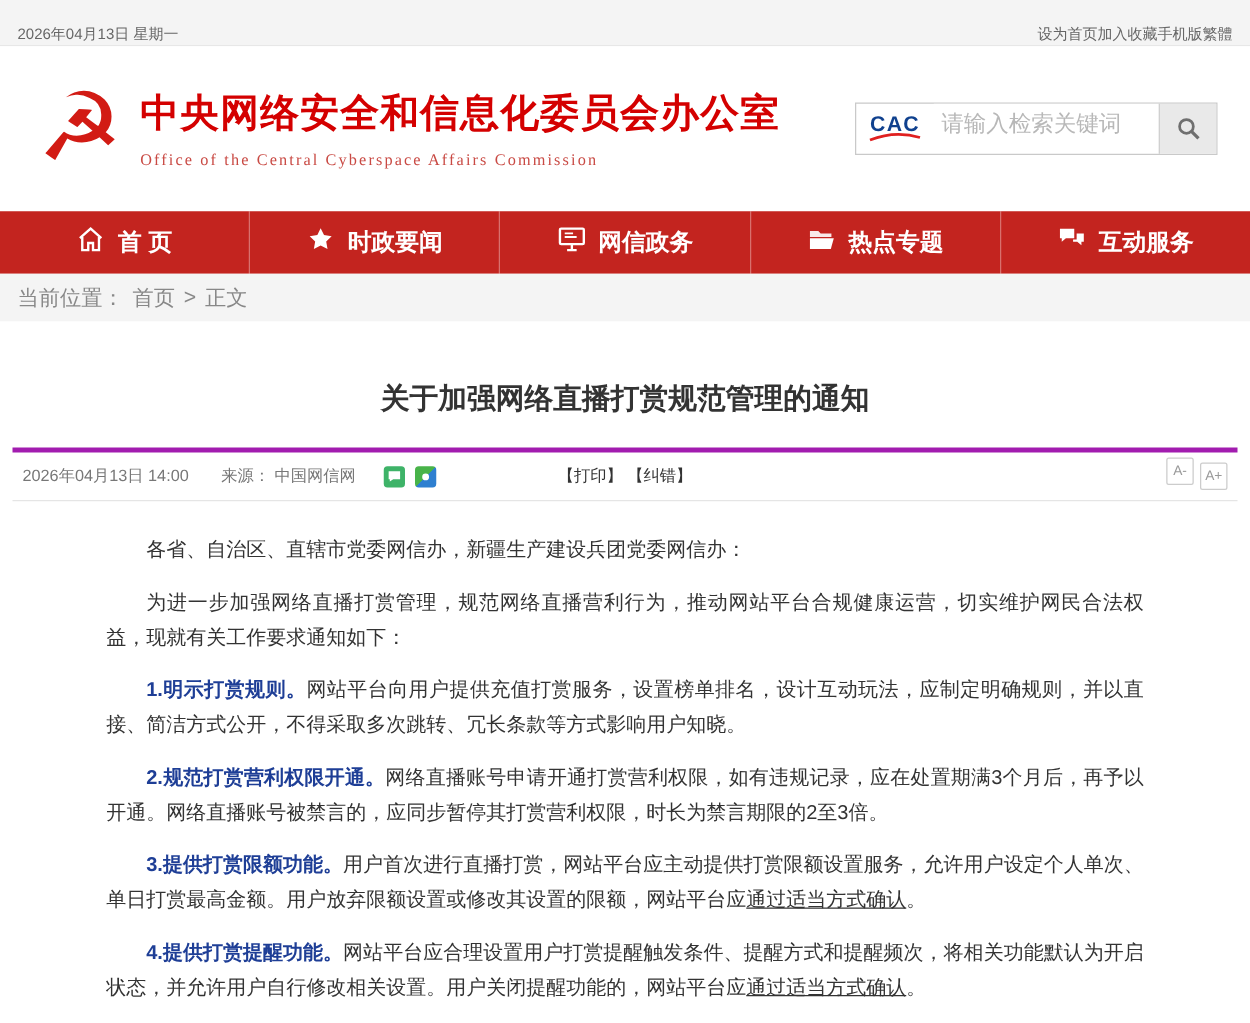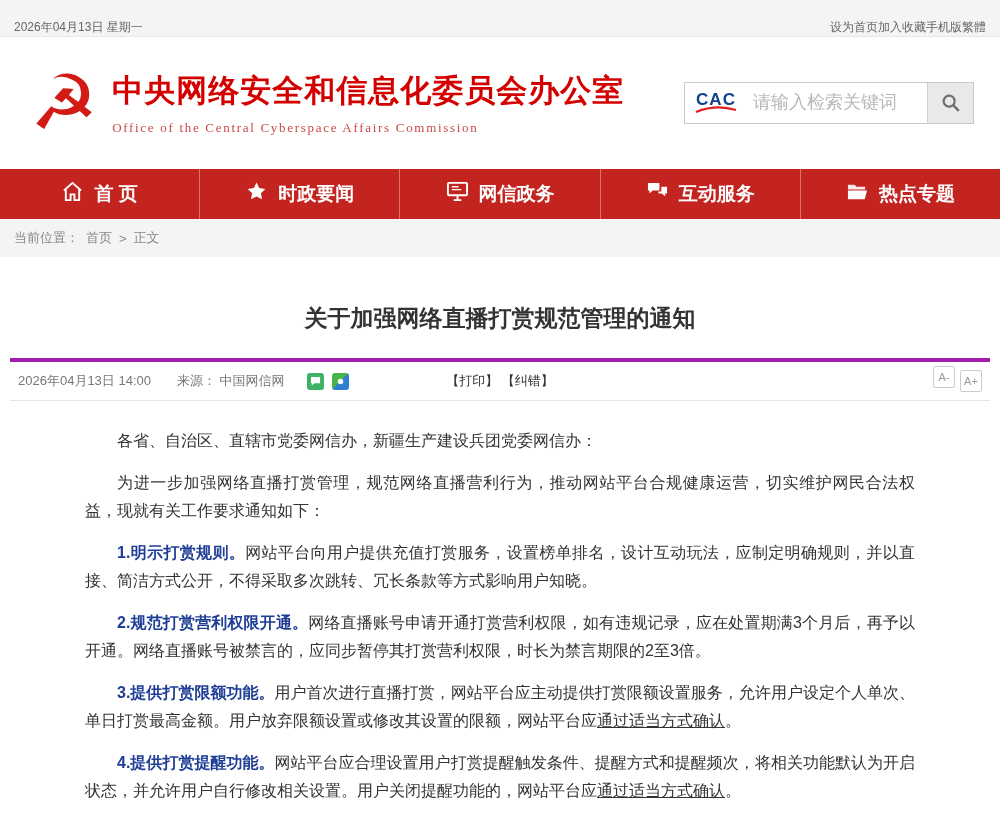--- a/index.html
+++ b/index.html
@@ -15,39 +15,39 @@
 
   
   .header{height:132px;display:flex;align-items:center;justify-content:space-between;
           padding:0 26px 0 30px;background:#fff;}
   .brand{display:flex;align-items:center;gap:14px;cursor:pointer;}
   .emblem{font-size:76px;line-height:76px;color:#d21b14;}
   .brand-cn{font-size:31px;font-weight:bold;color:#d40000;letter-spacing:1px;}
   .brand-en{margin-top:8px;font-size:13px;color:#c94a44;letter-spacing:1.7px;
             font-family:"Liberation Serif","DejaVu Serif",serif;}
 
-  .search{width:288px;height:40px;border:1px solid #c9c9c9;display:flex;align-items:center;background:#fff;}
+  .search{width:288px;height:40px;border:1px solid #c9c9c9;display:flex;background:#fff;}
   .cac-logo{width:62px;display:flex;flex-direction:column;align-items:center;justify-content:center;}
   .cac-text{font-size:17px;font-weight:bold;color:#10418e;letter-spacing:1px;line-height:13px;}
   .search-input{flex:1;border:none;outline:none;height:36px;font-size:18px;color:#0f172a;
                 padding:0 6px;font-family:Liberation Mono, monospace;min-width:0;}
   .search-input::placeholder{color:#b8b8b8;}
   .search-btn{width:46px;height:100%;background:#e9e9e9;border:none;border-left:1px solid #d0d0d0;
               display:flex;align-items:center;justify-content:center;cursor:pointer;}
 
   
   .mainnav{height:50px;background:#c3241f;display:flex;}
   .nav-item{flex:1;display:flex;align-items:center;justify-content:center;gap:10px;
             color:#fff;font-size:19px;font-weight:bold;
             border-left:1px solid rgba(255,255,255,.35);}
   .nav-item:first-child{border-left:none;}
 
   
   .breadcrumb{height:38px;background:#f4f4f4;display:flex;align-items:center;
-              padding:0 14px;font-size:13px;color:#888;gap:7px;}
+              padding:0 14px;font-size:17px;color:#888;gap:7px;}
 
   
   .content{padding:0 10px;background:#fff;}
   .article-title{margin:46px 0 24px;text-align:center;font-size:23px;font-weight:bold;color:#333;}
   .meta{height:38px;border-top:4px solid #a21caf;border-bottom:1px solid #e5e5e5;
         display:flex;align-items:center;position:relative;font-size:13px;color:#777;padding:0 8px;}
   .meta-left{display:flex;align-items:center;gap:8px;}
   .meta-left .dt{margin-right:18px;}
   .meta-left .srcwrap{margin-right:14px;}
   .share-icon{width:17px;height:17px;border-radius:3px;display:inline-flex;
@@ -129,34 +129,34 @@
         <rect x="2" y="2" width="20" height="13" rx="1"></rect>
         <path d="M8 20h8M12 15v5"></path>
         <path d="M6 6h7M6 9h10" stroke-width="1.5"></path>
       </svg>
     </span>
     <span>网信政务</span>
   </a>
   <a class="nav-item">
     <span>
       <svg width="23" height="21" viewBox="0 0 24 22" fill="#fff">
+        <path d="M2 4h7l2 2h9v3H2z" opacity=".9"></path>
+        <path d="M2 10h20l-2.5 9H2z"></path>
+      </svg>
+    </span>
+    <span>热点专题</span>
+  </a>
+  <a class="nav-item">
+    <span>
+      <svg width="23" height="21" viewBox="0 0 24 22" fill="#fff">
         <path d="M2 2h12v8H7l-3.5 3V10H2z"></path>
         <path d="M16 6h6v7h-2v3l-3.5-3H13v-2h3z"></path>
       </svg>
     </span>
     <span>互动服务</span>
-  </a>
-  <a class="nav-item">
-    <span>
-      <svg width="23" height="21" viewBox="0 0 24 22" fill="#fff">
-        <path d="M2 4h7l2 2h9v3H2z" opacity=".9"></path>
-        <path d="M2 10h20l-2.5 9H2z"></path>
-      </svg>
-    </span>
-    <span>热点专题</span>
   </a>
 </nav>
 
 <div class="breadcrumb">
   <span>当前位置：</span>
   <a>首页</a>
   <span>&gt;</span>
   <span>正文</span>
 </div>
 

